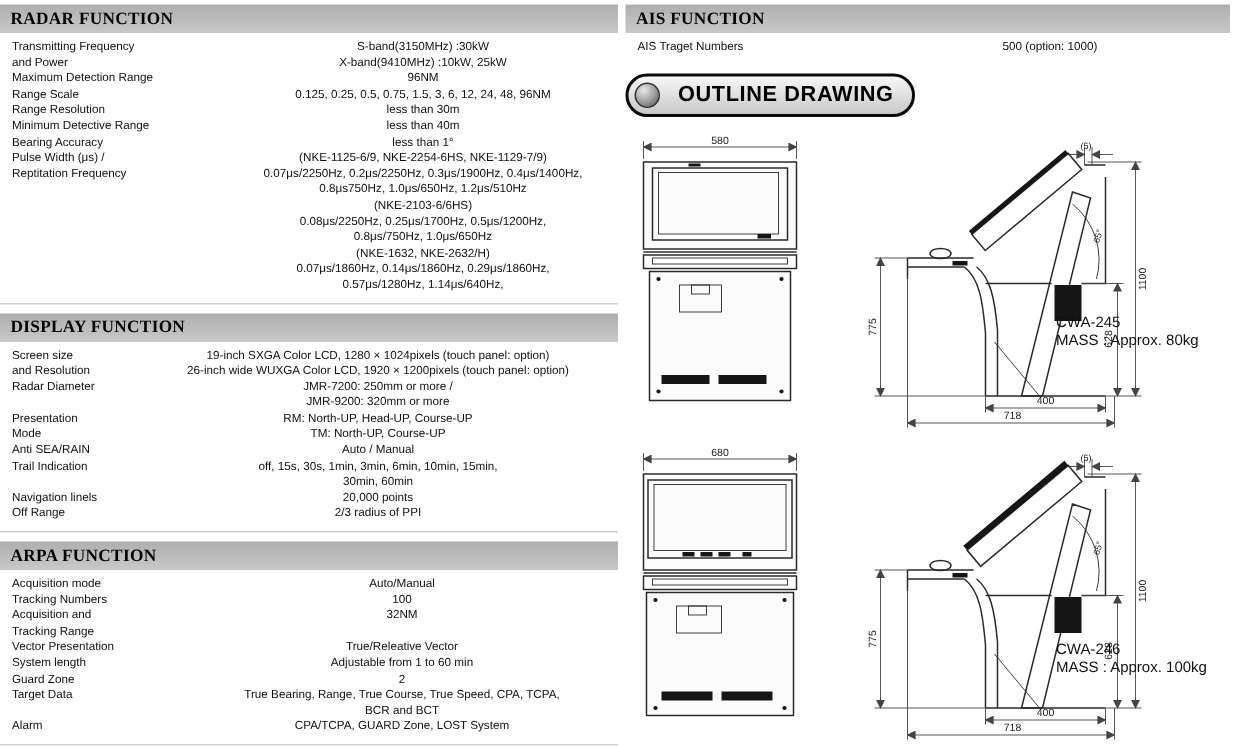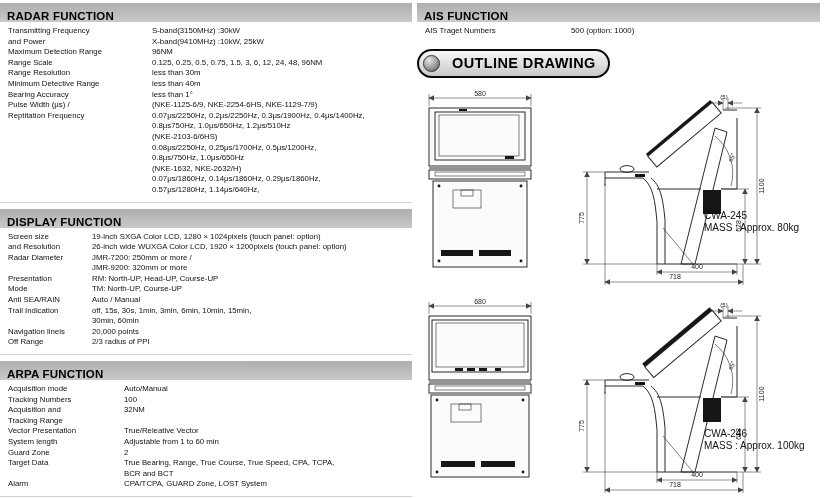--- a/index.html
+++ b/index.html
@@ -2,29 +2,29 @@
 <html><head>
 <meta charset="utf-8">
 <style>
   html,body{margin:0;padding:0;background:#fff;}
   .page{position:relative;width:830px;height:498px;background:#fff;overflow:hidden;
         font-family:"Liberation Sans",sans-serif;color:#111;}
   .col{position:absolute;top:0;}
   .col.left{left:0;width:412px;}
   .col.right{left:417px;width:412px;}
   .bar{height:19px;background:linear-gradient(180deg,#aeaeae,#c9c9c9);
-       display:flex;align-items:flex-end;padding-left:7px;margin-top:6px;}
+       display:flex;align-items:center;padding-left:7px;margin-top:6px;font-family:Liberation Serif, serif;}
   .bar:first-child{margin-top:3px;}
   .bar .bar-title{font-weight:bold;font-size:11.5px;letter-spacing:.2px;color:#000;}
   .bar.ais{width:396px;}
   .sep{border-top:1px solid #cfcfcf;margin-top:6px;}
   .spec{padding:4px 0 0 8px;}
   .row{display:flex;font-size:7.8px;line-height:10.6px;color:#111;gap:12px;}
   .lbl{flex:0 0 var(--lblw,128px);white-space:pre-line;padding-right:4px;}
-  .val{flex:1;white-space:pre-line;}
+  .val{flex:1;white-space:pre-line;text-align:center;}
   .spec.radar{--lblw:128px;}
   .spec.display{--lblw:68px;}
   .spec.arpa{--lblw:100px;}
   .spec.ais{--lblw:130px;}
   .badge{display:inline-flex;align-items:center;gap:12px;margin:12px 0 0 0;
          border:2.5px solid #0a0a0a;border-radius:15px;height:25px;padding:0 12px 0 4px;
          background:linear-gradient(180deg,#f7f7f7,#c8c8c8);}
   .badge .ball{width:15px;height:15px;border-radius:50%;
          background:radial-gradient(circle at 34% 28%,#e8e8e8,#9a9a9a 55%,#585858 95%);
          border:1px solid #333;}

